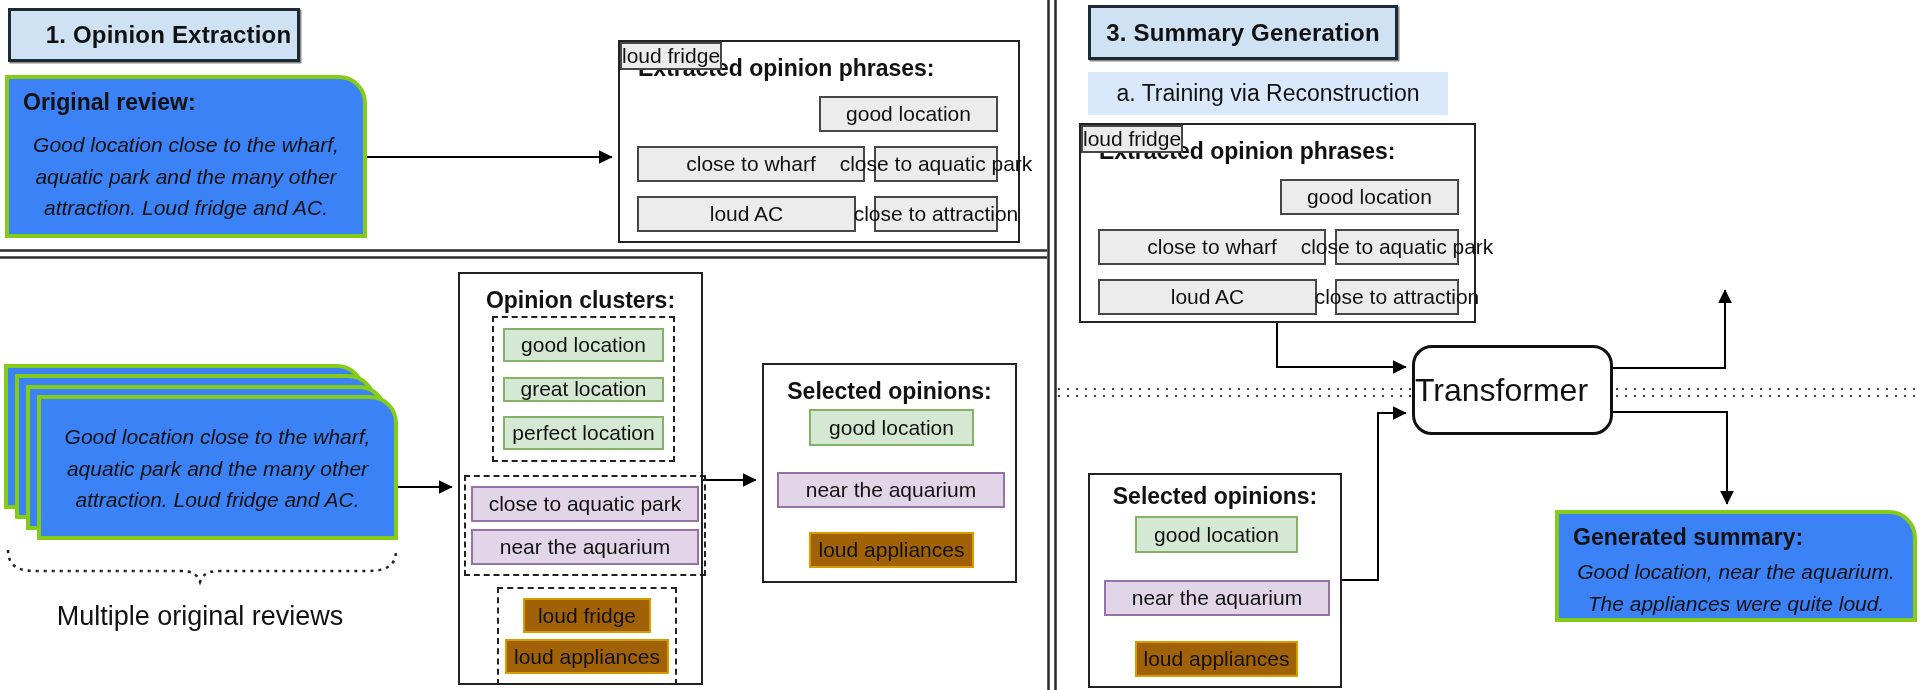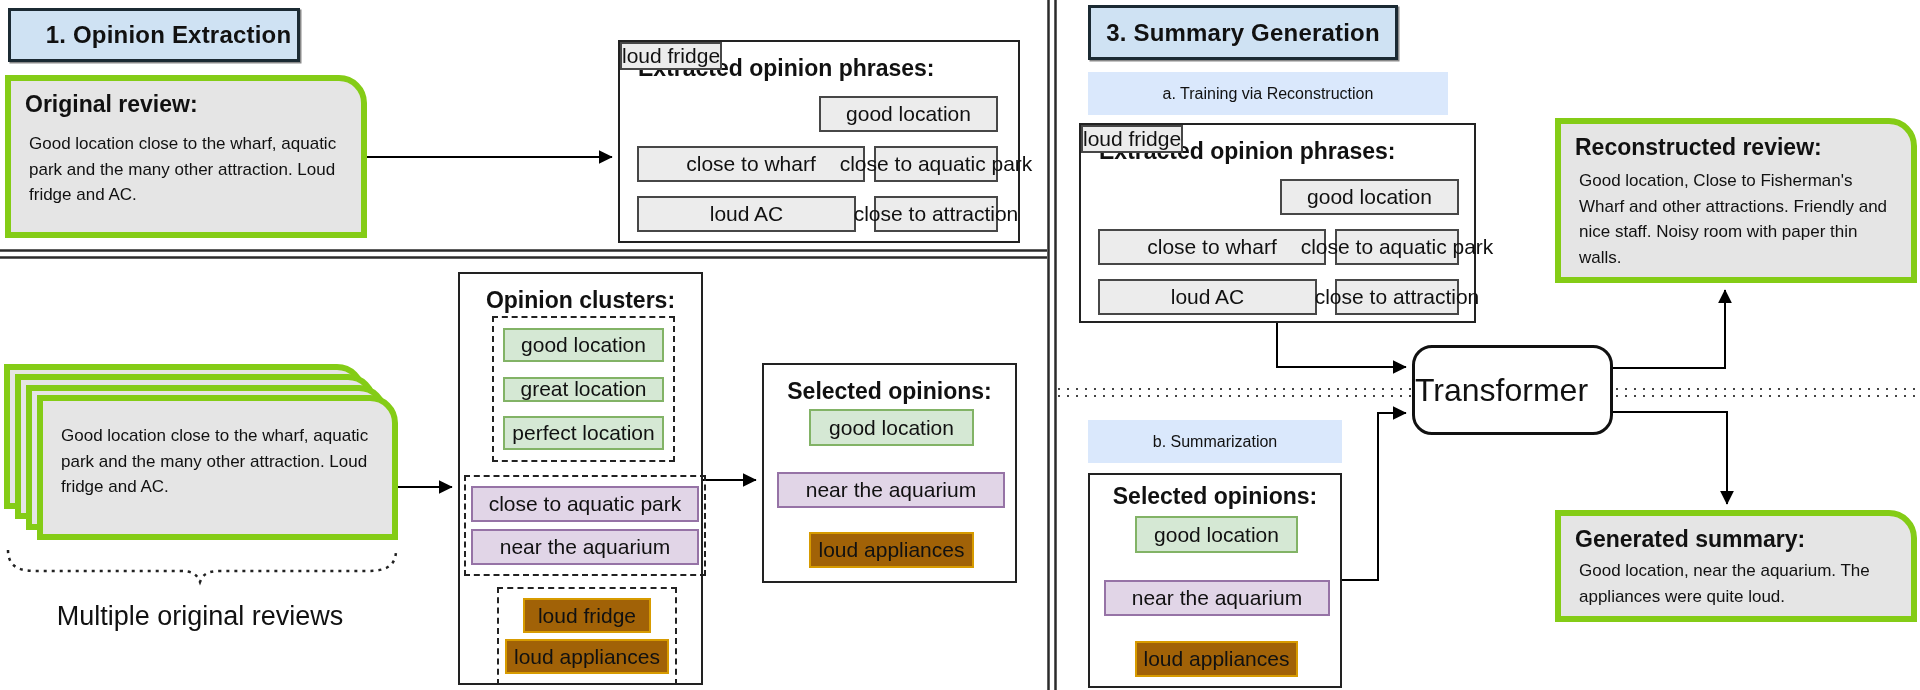--- a/index.html
+++ b/index.html
@@ -10,29 +10,29 @@
   #wires{position:absolute;left:0;top:0;z-index:1;}
   .abs{position:absolute;box-sizing:border-box;}
   .hdr{
     background:#cfe2f3;border:3px solid #1b2a33;z-index:2;
     display:flex;align-items:center;justify-content:center;
     font-weight:bold;font-size:24px;letter-spacing:.2px;
     box-shadow:1.5px 1.5px 0 rgba(40,40,40,.55);
   }
   .sublabel{
     background:#dae8fc;z-index:2;display:flex;align-items:center;justify-content:center;
-    font-size:16px;
+    font-size:23px;
   }
   .card{
-    background:#e5e5e5;border:6px solid #84cc16;border-top-right-radius:28px;z-index:2;
+    background:#3b82f6;border:4px solid #84cc16;border-top-right-radius:28px;z-index:2;
   }
   .card .ctitle{position:absolute;left:14px;top:10px;font-weight:bold;font-size:23px;}
   .card .cbody{
-    position:absolute;left:0;right:0;font-size:17px;line-height:1.5;
-    text-align:left;padding:0 18px;
+    position:absolute;left:0;right:0;font-style:italic;font-size:21px;line-height:1.5;
+    text-align:center;padding:0 18px;
   }
   .boxx{background:#fff;border:2px solid #222;z-index:2;}
   .btitle{position:absolute;left:18px;top:13px;font-weight:bold;font-size:23px;white-space:nowrap;}
   .btitle.centered{left:0;right:0;text-align:center;}
   .chip{
     position:absolute;display:flex;align-items:center;justify-content:center;
     font-size:21px;white-space:nowrap;box-sizing:border-box;
   }
   .chip.gray{background:#ececec;border:2px solid #474747;}
   .chip.green{background:#d5e8d4;border:2px solid #82b366;}
@@ -149,36 +149,31 @@
   <div class="abs boxx extgrid" style="left:1079px;top:123px;width:397px;height:200px;">
     <div class="btitle">Extracted opinion phrases:</div>
     <div class="chip gray">good location</div>
     <div class="chip gray">close to wharf</div>
     <div class="chip gray">close to aquatic park</div>
     <div class="chip gray">loud AC</div>
     <div class="chip gray">close to attraction</div>
     <div class="chip gray">loud fridge</div>
   </div>
 
-  <div class="abs sublabel" style="left:1088px;top:420px;width:254px;height:43px;">b. Summarization</div>
 
   <div class="abs boxx" style="left:1088px;top:473px;width:254px;height:215px;">
     <div class="btitle centered" style="top:8px;">Selected opinions:</div>
     <div class="chip green" style="left:45px;top:41px;width:163px;height:37px;">good location</div>
     <div class="chip purple" style="left:14px;top:105px;width:226px;height:36px;">near the aquarium</div>
     <div class="chip orange" style="left:45px;top:166px;width:163px;height:36px;">loud appliances</div>
   </div>
 
   <div class="abs transformer" style="left:1412px;top:345px;width:201px;height:90px;">
     <span>Transformer</span>
   </div>
 
-  <div class="abs card" style="left:1555px;top:118px;width:362px;height:165px;">
-    <div class="ctitle">Reconstructed review:</div>
-    <div class="cbody" style="top:44px;">Good location, Close to Fisherman's Wharf and other attractions. Friendly and nice staff. Noisy room with paper thin walls.</div>
-  </div>
 
   <div class="abs card" style="left:1555px;top:510px;width:362px;height:112px;">
     <div class="ctitle">Generated summary:</div>
     <div class="cbody" style="top:42px;">Good location, near the aquarium. The appliances were quite loud.</div>
   </div>
 
 </div>
 
 </body></html>

